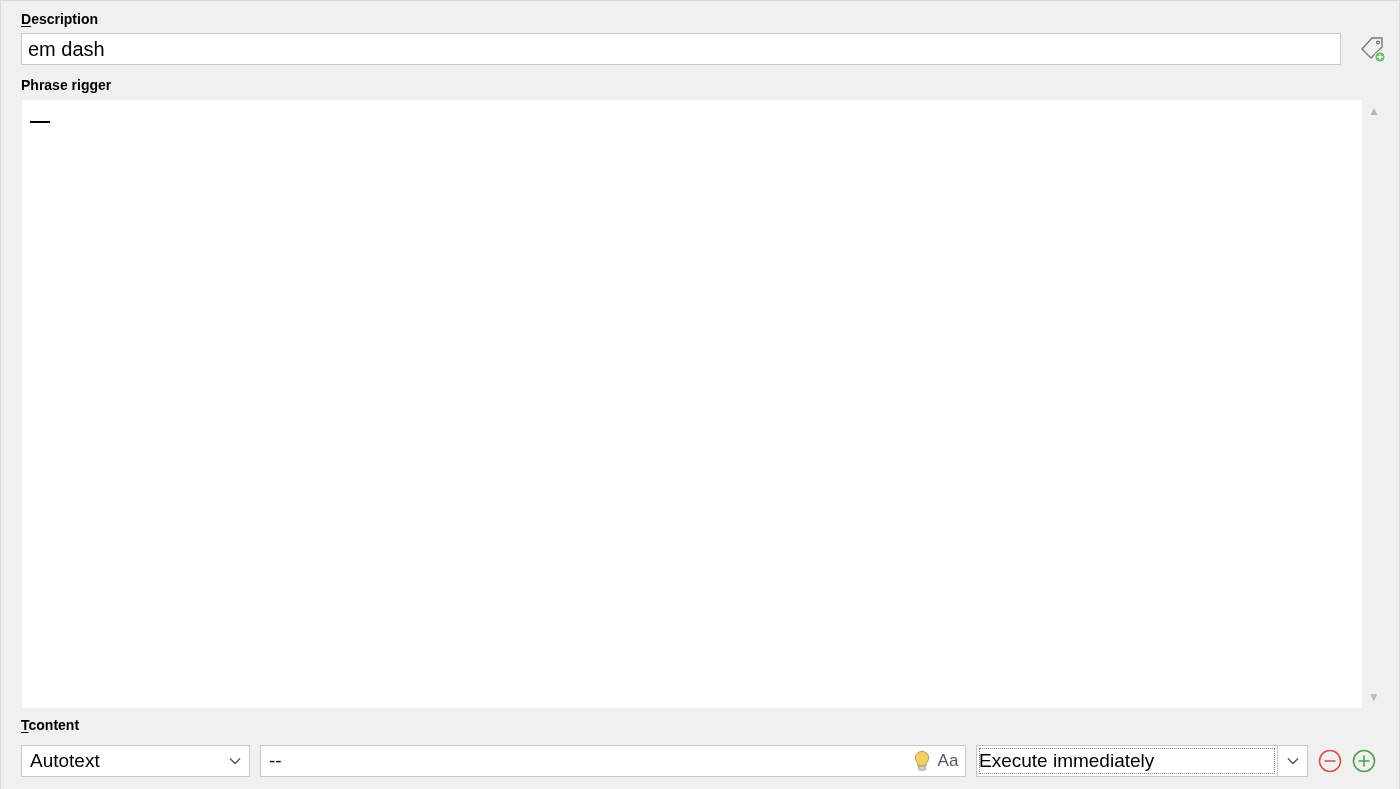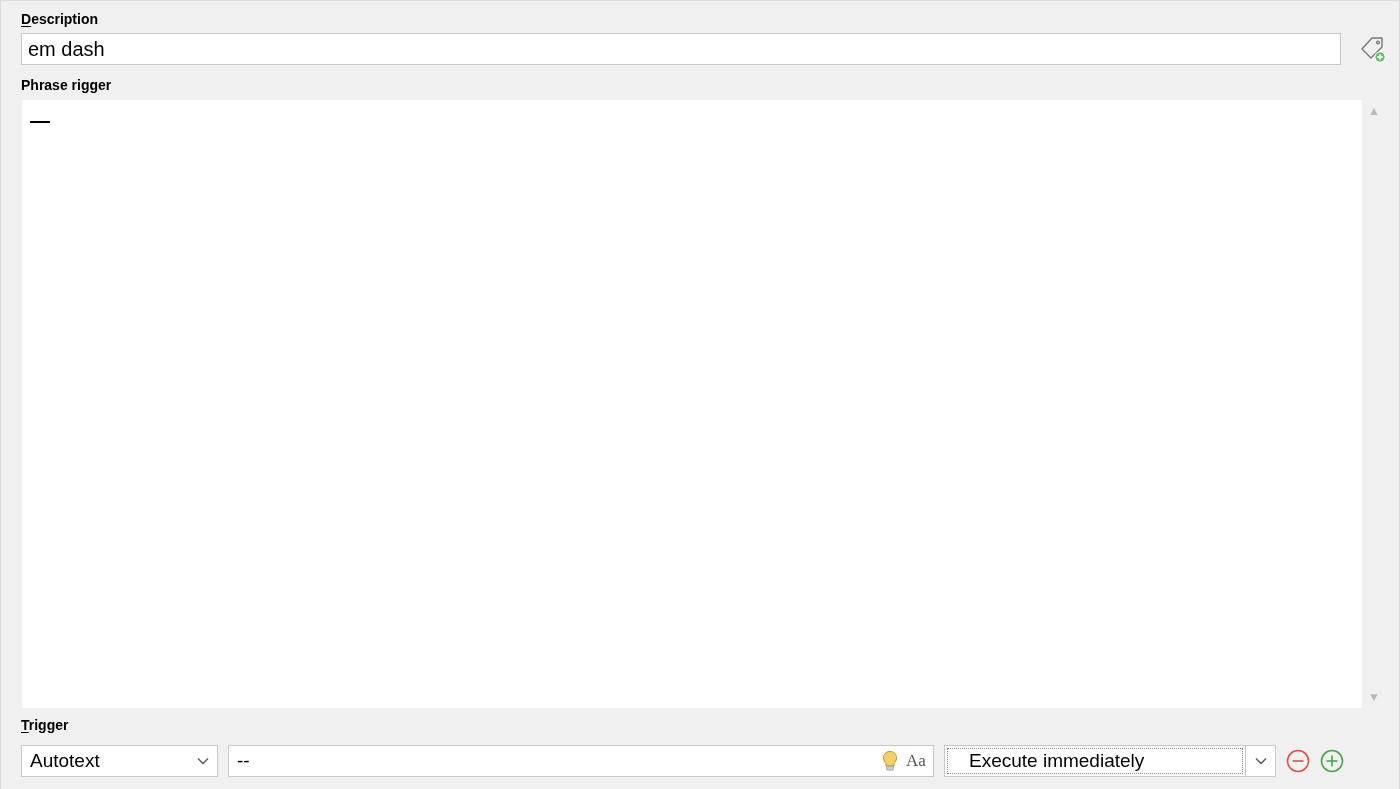--- a/index.html
+++ b/index.html
@@ -84,21 +84,21 @@
     border: 1px solid #c8c8c8;
     display: flex; align-items: center;
     font-size: 19px;
     cursor: pointer;
   }
   .combo .combo-text { padding: 0 8px; flex: 1; white-space: nowrap; }
   .combo .chev {
     width: 28px; display: flex; align-items: center; justify-content: center;
     color: #555;
   }
-  .type-combo { width: 197px; gap: 16px; }
+  .type-combo { width: 229px; gap: 16px; }
   .trigger-input-wrap {
     width: 706px;
     height: 32px;
     background: #fff;
     border: 1px solid #c8c8c8;
     display: flex; align-items: center;
     position: relative;
   }
   .trigger-input {
     flex: 1;
@@ -106,33 +106,33 @@
     font-size: 19px;
     padding: 0 8px;
     font-family: inherit;
     background: transparent;
   }
   .inline-icon {
     width: 26px; height: 26px;
     display: flex; align-items: center; justify-content: center;
     cursor: pointer;
     color: #555;
-    font-family: Liberation Serif, serif;
+    font-family: Liberation Sans, sans-serif;
   }
   .exec-wrap {
     width: 332px;
     height: 32px;
     background: #fff;
     border: 1px solid #c8c8c8;
     display: flex; align-items: stretch;
   }
   .exec-text-box {
     flex: 1;
     display: flex; align-items: center;
-    padding: 0 24px;
+    padding: 0 2px;
     font-size: 19px;
     outline: 1px dotted #888;
     outline-offset: -3px;
   }
   .exec-chev {
     width: 30px;
     border-left: 1px solid #c8c8c8;
     display: flex; align-items: center; justify-content: center;
     color: #555;
     cursor: pointer;
@@ -169,21 +169,21 @@
   <div class="section-label">Phrase rigger</div>
   <div class="content-box">
     <textarea class="content-area" style="">—</textarea>
     <div class="scroll-col">
       <span class="scroll-arrow">▲</span>
       <span class="scroll-arrow">▼</span>
     </div>
   </div>
 
   <div class="section-label">
-    <span class="u">T</span><span>rigger</span>
+    <span class="u">T</span><span>content</span>
   </div>
   <div class="trigger-row">
 
     <div class="combo type-combo">
       <span class="combo-text">Autotext</span>
       <span class="chev">
         <svg width="12" height="12" viewBox="0 0 12 12">
             <path d="M1 3.5 L6 8.5 L11 3.5" fill="none" stroke="#555" stroke-width="1.4"></path>
           </svg>
       </span>

